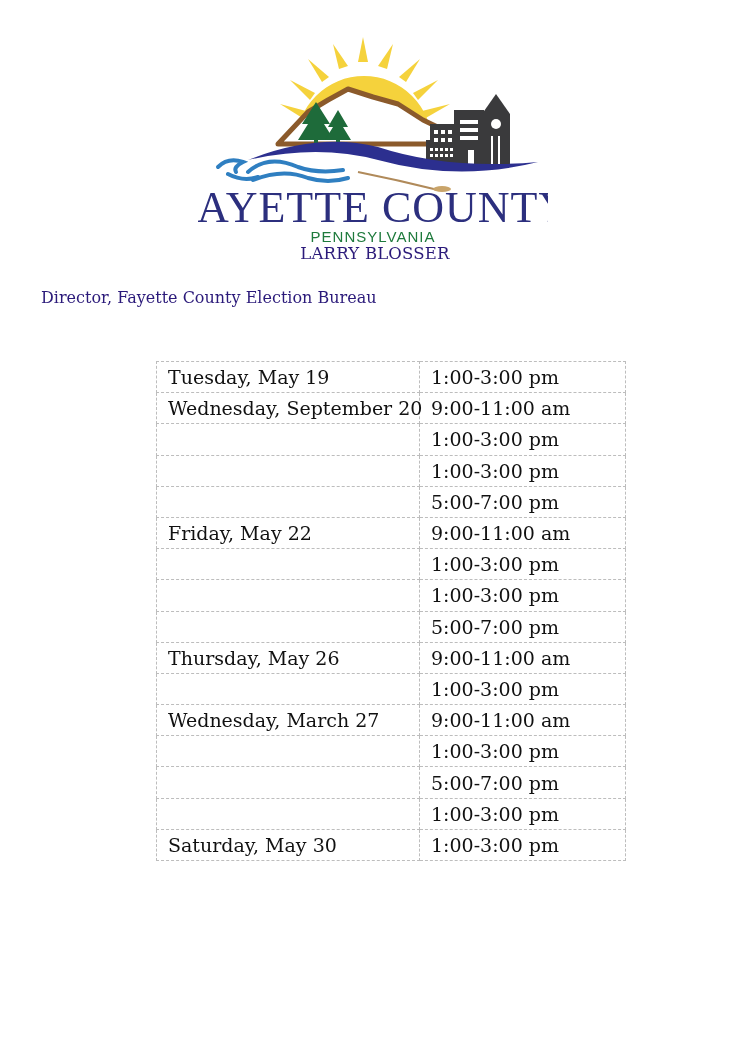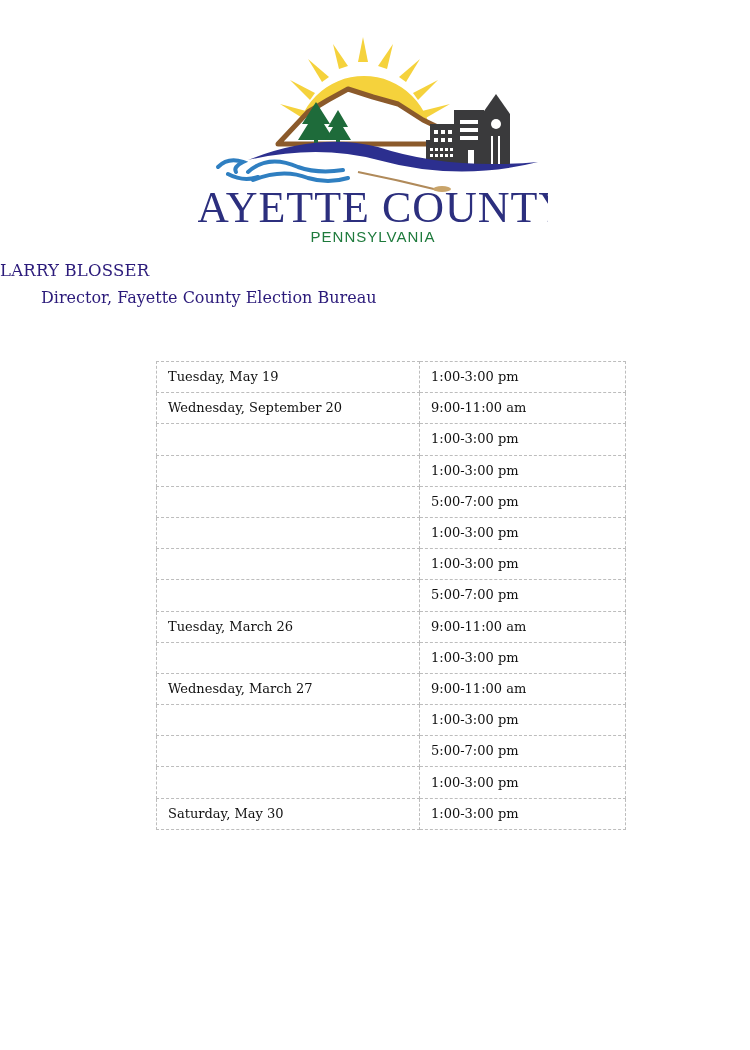--- a/index.html
+++ b/index.html
@@ -1,22 +1,22 @@
 <!DOCTYPE html>
 <html><head>
 <meta charset="utf-8">
 <style>
   html, body { margin: 0; padding: 0; background: #ffffff; }
   body { width: 750px; height: 1050px; position: relative; overflow: hidden; font-family: "DejaVu Serif", serif; }
   .logo { position: absolute; left: 198px; top: 32px; width: 350px; height: 218px; }
   .logo svg { display: block; }
-  .person-name { position: absolute; left: 0; width: 750px; top: 261px; text-align: left; color: #2b1a7a; font-family: "DejaVu Serif", serif; font-size: 16.5px; letter-spacing: 0.2px; }
+  .person-name { position: absolute; left: 0; width: 750px; top: 244px; text-align: center; color: #2b1a7a; font-family: "DejaVu Serif", serif; font-size: 16.5px; letter-spacing: 0.2px; }
   .person-title { position: absolute; left: 0; width: 750px; top: 288px; text-align: left; color: #2b1a7a; font-family: "DejaVu Serif", serif; font-size: 16px; margin-left: 41px; }
   table.schedule { position: absolute; left: 156px; top: 361px; width: 469px; border-collapse: collapse; table-layout: fixed; }
-  table.schedule td { border: 1px dashed #bdbdbd; height: 30.2px; padding: 0 0 0 11px; vertical-align: middle; font-family: "DejaVu Serif", serif; font-size: 13px; color: #111111; white-space: nowrap; line-height: 30px; }
+  table.schedule td { border: 1px dashed #bdbdbd; height: 30.2px; padding: 0 0 0 11px; vertical-align: middle; font-family: "DejaVu Serif", serif; font-size: 19px; color: #111111; white-space: nowrap; line-height: 30px; }
   table.schedule td.day { width: 251px; }
   table.schedule td.time { width: 194px; }
 </style>
 </head>
 <body>
 
 <div class="logo">
   <svg width="350" height="218" viewBox="0 0 350 218" xmlns="http://www.w3.org/2000/svg">
 
     <g fill="#f5d23c">
@@ -113,33 +113,37 @@
       </tr>
     <tr>
         <td class="day"></td>
         <td class="time">1:00-3:00 pm</td>
       </tr>
     <tr>
         <td class="day"></td>
         <td class="time">5:00-7:00 pm</td>
       </tr>
     <tr>
+        <td class="day">Friday, May 22</td>
+        <td class="time">9:00-11:00 am</td>
+      </tr>
+    <tr>
         <td class="day"></td>
         <td class="time">1:00-3:00 pm</td>
       </tr>
     <tr>
         <td class="day"></td>
         <td class="time">1:00-3:00 pm</td>
       </tr>
     <tr>
         <td class="day"></td>
         <td class="time">5:00-7:00 pm</td>
       </tr>
     <tr>
-        <td class="day">Tuesday, March 26</td>
+        <td class="day">Thursday, May 26</td>
         <td class="time">9:00-11:00 am</td>
       </tr>
     <tr>
         <td class="day"></td>
         <td class="time">1:00-3:00 pm</td>
       </tr>
     <tr>
         <td class="day">Wednesday, March 27</td>
         <td class="time">9:00-11:00 am</td>
       </tr>

